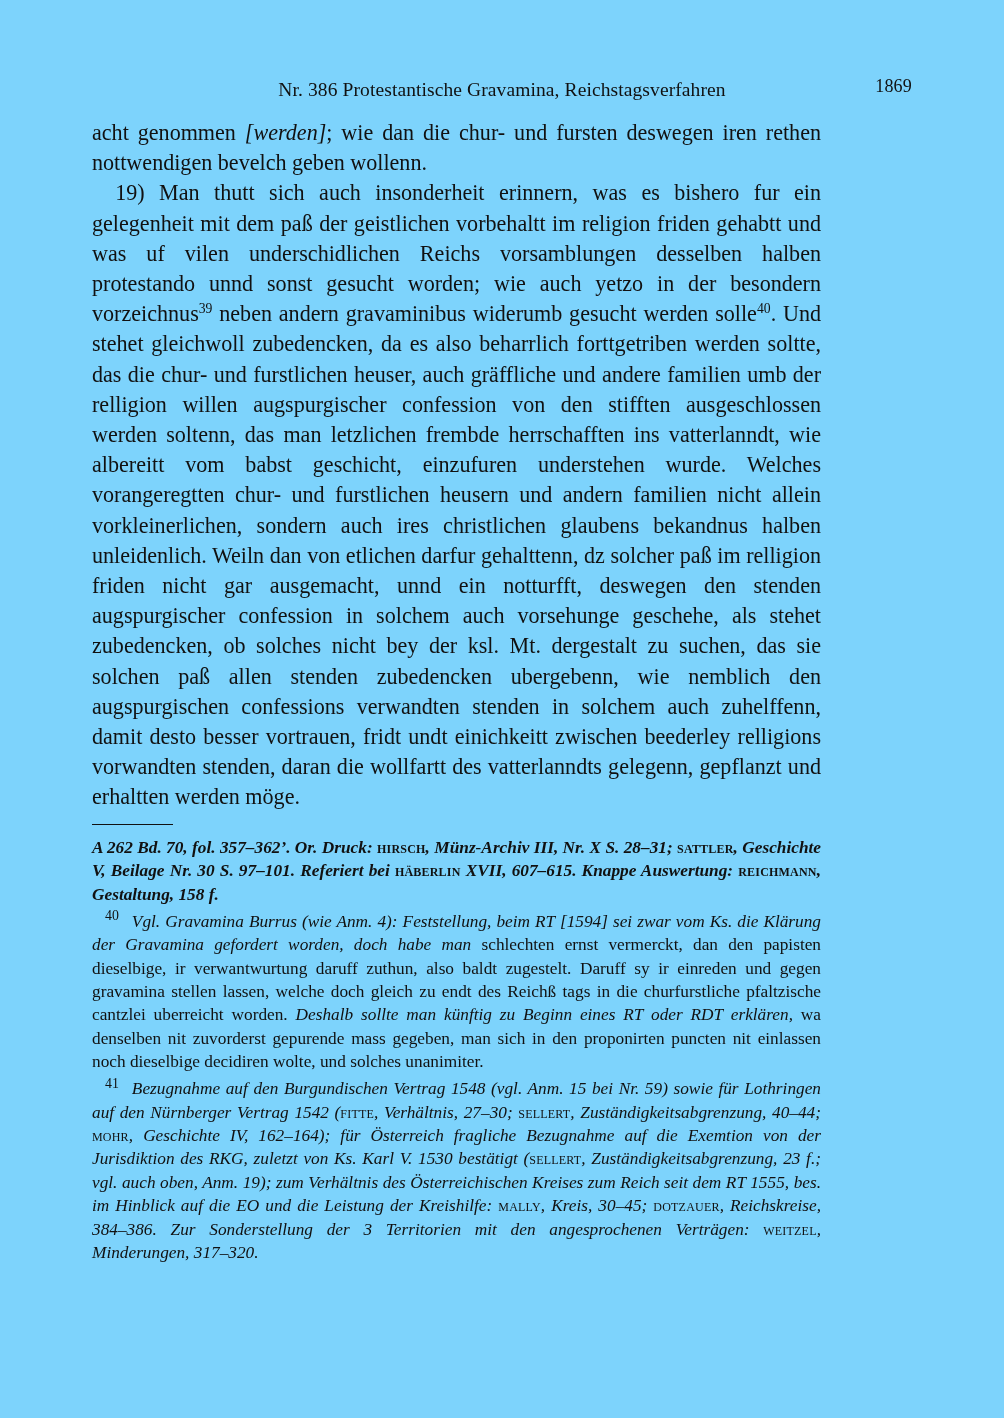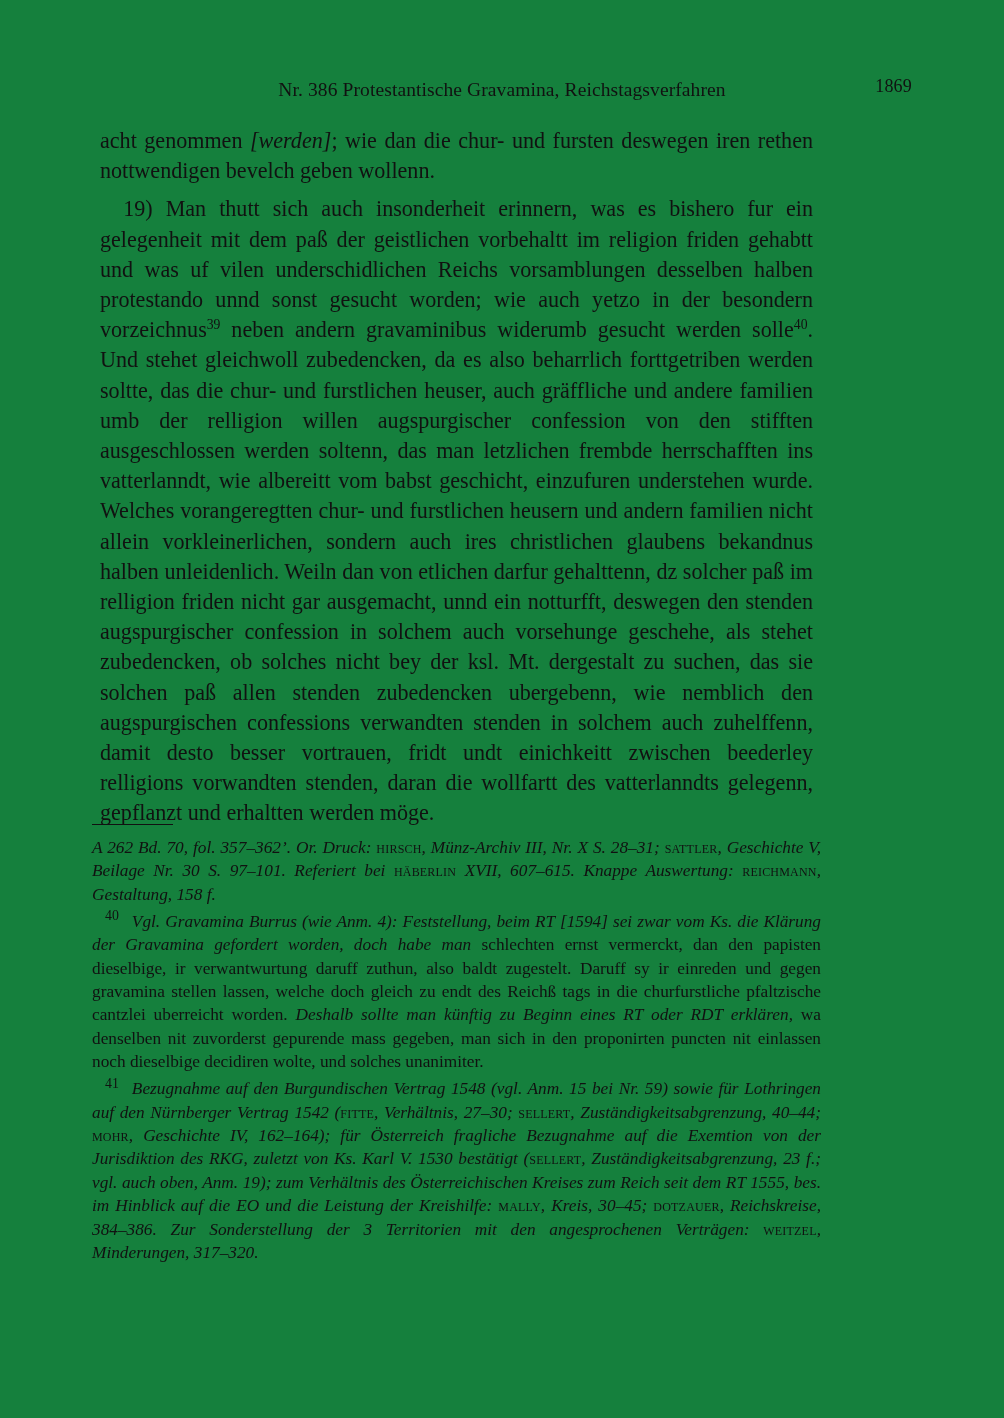--- a/index.html
+++ b/index.html
@@ -6,21 +6,21 @@
   html, body {
     margin: 0;
     padding: 0;
     background: #ffffff;
   }
   .page {
     position: relative;
     width: 1004px;
     height: 1418px;
     margin: 0 auto;
-    background: #15803d;
+    background: #7dd3fc;
     color: #111111;
     font-family: "Liberation Serif", "DejaVu Serif", serif;
     overflow: hidden;
     box-sizing: border-box;
   }
 
   
   .running-head {
     position: absolute;
     left: 92px;
@@ -50,21 +50,21 @@
     left: 92px;
     top: 118px;
     width: 729px;
     font-size: 22.1px;
     line-height: 30.2px;
     text-align: justify;
     text-justify: inter-word;
     hyphens: manual;
   }
   .body-block p {
-    margin: 8px;
+    margin: 0;
     text-align: justify;
   }
   .body-block p.indent {
     text-indent: 1.05em;
   }
   .body-block p:last-child {
     text-align: justify;
   }
   .it { font-style: italic; }
   sup.fn {
@@ -96,20 +96,21 @@
   }
   .footnotes p {
     margin: 0;
     text-align: justify;
   }
   .footnotes p + p {
     margin-top: 4.0px;
   }
   .footnotes p.hang {
     text-indent: 0;
+    font-weight: bold;
   }
   .fn-marker {
     font-style: normal;
     font-size: 0.80em;
     vertical-align: super;
     line-height: 0;
     margin-left: 13px;
     margin-right: 13px;
   }
   .sc {

